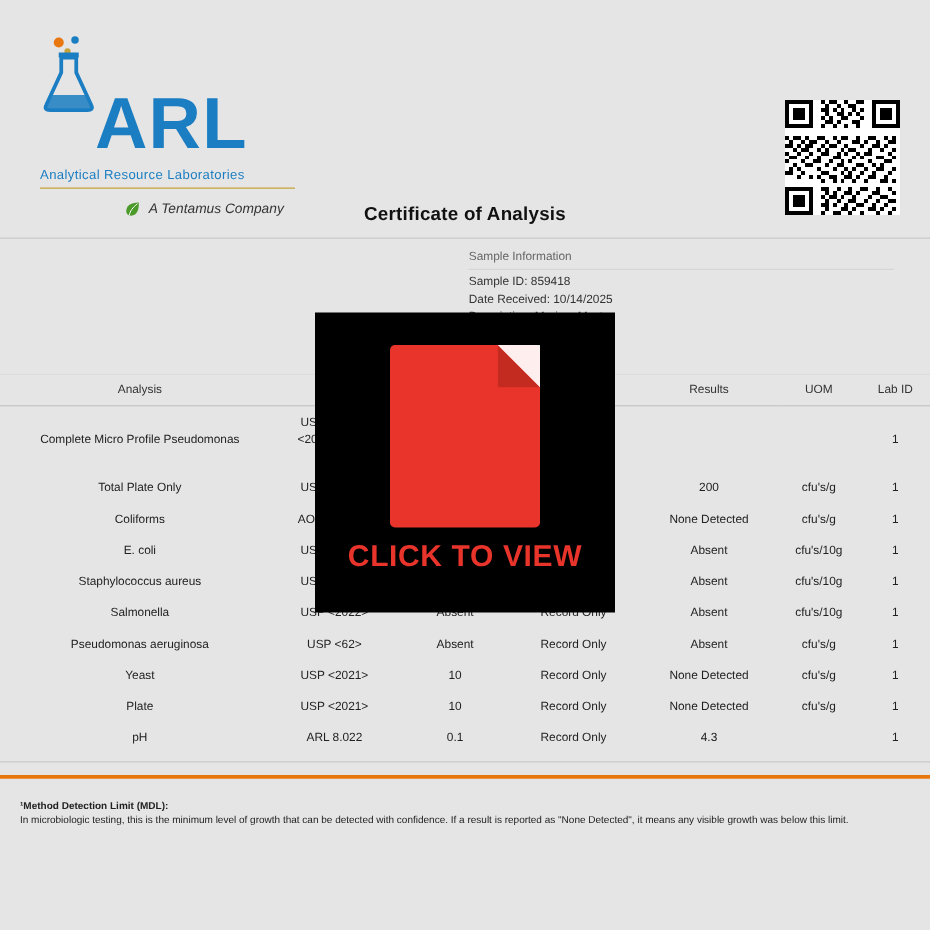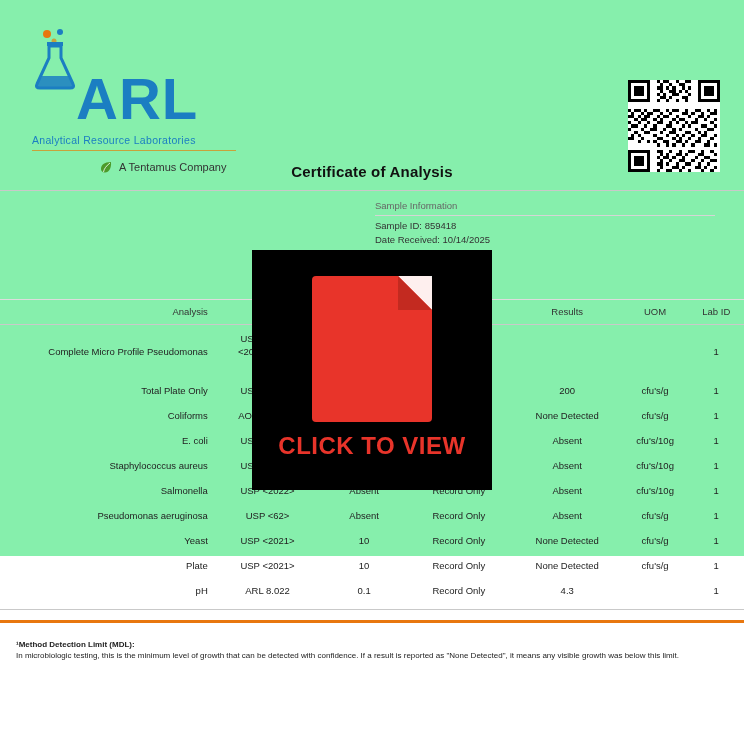--- a/index.html
+++ b/index.html
@@ -11,23 +11,23 @@
     height: 744px;
     background: #ffffff;
     font-family: "Liberation Sans", sans-serif;
     color: #1a1a1a;
     overflow: hidden;
     position: relative;
   }
   .page {
     position: relative;
     width: 744px;
-    height: 556px;
+    height: 744px;
     box-sizing: border-box;
-    background: #86efac;
+    background: #e5e5e5;
   }
 
   
   .header {
     position: relative;
     height: 190px;
   }
   .logo-block {
     position: absolute;
     left: 24px;
@@ -70,20 +70,21 @@
   }
   .tentamus {
     position: absolute;
     left: 75px;
     top: 132px;
     font-size: 11px;
     color: #333;
     display: flex;
     align-items: center;
     gap: 6px;
+    font-style: italic;
   }
   .tentamus-leaf {
     width: 14px;
     height: 14px;
     display: inline-block;
   }
   .coa-title {
     position: absolute;
     left: 0;
     right: 0;
@@ -153,21 +154,21 @@
   }
   table.results th {
     font-weight: normal;
     color: #333;
     text-align: center;
     padding: 6px 4px 7px 4px;
     font-size: 9.5px;
     border-bottom: 1px solid #c9c9c9;
   }
   table.results th.left, table.results td.left {
-    text-align: right;
+    text-align: center;
     padding-left: 16px;
   }
   table.results td {
     padding: 7px 4px;
     text-align: center;
     color: #222;
   }
   table.results td.multiline {
     line-height: 13px;
   }

